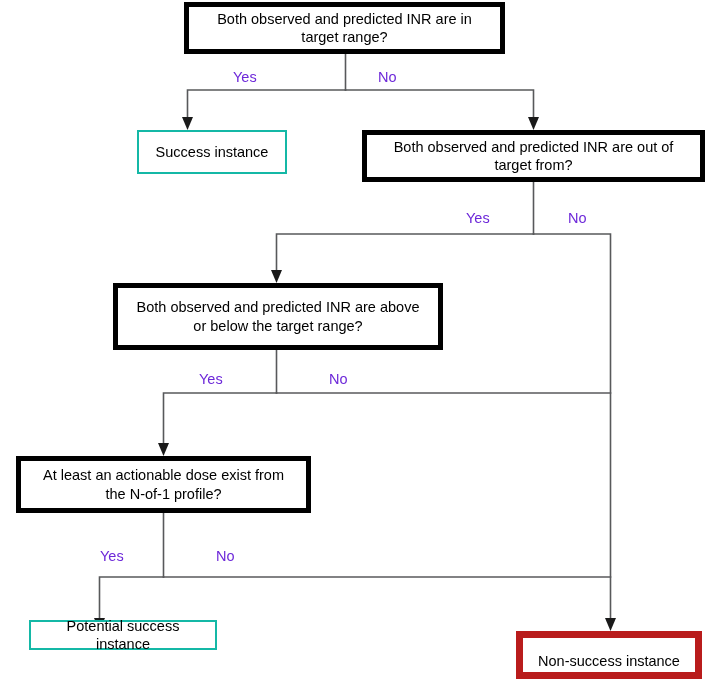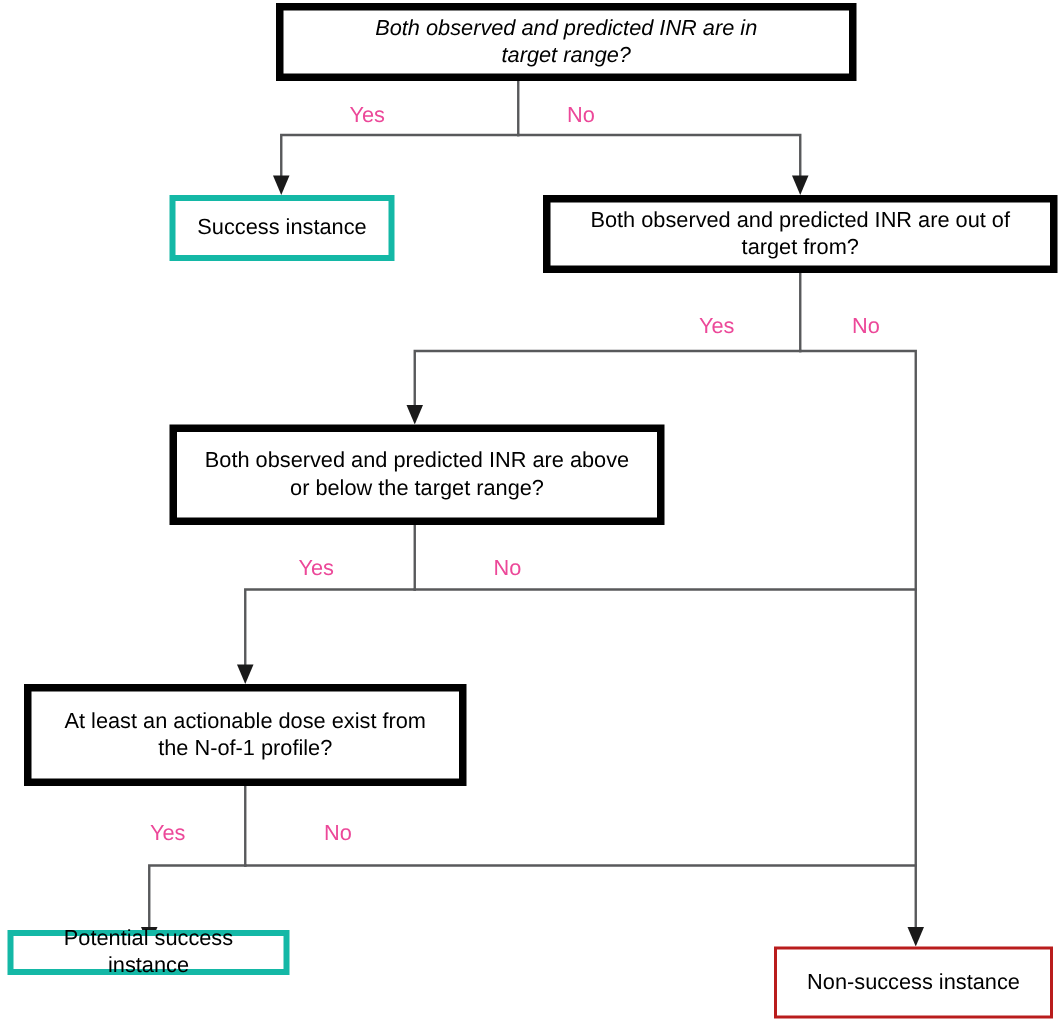--- a/index.html
+++ b/index.html
@@ -47,37 +47,39 @@
     text-align: center;
     line-height: 1.25;
     color: #000000;
   }
   .node-decision {
     border: 5px solid #000000;
     font-size: 14.5px;
     padding: 2px 8px;
   }
   .node-terminal-green {
-    border: 4px solid #14b8a6;
+    border: 2px solid #14b8a6;
     font-size: 14.5px;
     padding: 2px 6px;
+    margin-left: 24px;
   }
   .node-terminal-red {
-    border: 2px solid #b91c1c;
+    border: 7px solid #b91c1c;
     font-size: 14.5px;
     padding: 2px 6px;
+    align-items: flex-end;
   }
   .node-label {
     display: block;
     white-space: pre-line;
   }
   .edge-label {
     position: absolute;
     font-size: 14.5px;
-    color: #ec4899;
+    color: #6d28d9;
     white-space: nowrap;
   }
 </style>
 </head>
 <body>
 
 <div id="flowchart-root">
 
   <svg id="flow-svg" viewBox="0 0 709 686">
 
@@ -97,40 +99,40 @@
     <path class="edge-line" d="M 276.5 393 L 610.5 393"></path>
     <polygon class="arrow-head" points="163.5,456 158.0,443 169.0,443"></polygon>
 
     <path class="edge-line" d="M 163.5 513 L 163.5 577"></path>
     <path class="edge-line" d="M 163.5 577 L 99.5 577 L 99.5 620"></path>
     <path class="edge-line" d="M 163.5 577 L 610.5 577"></path>
     <polygon class="arrow-head" points="99.5,631 94.0,618 105.0,618"></polygon>
     <polygon class="arrow-head" points="610.5,631 605.0,618 616.0,618"></polygon>
   </svg>
 
-  <div class="node-box node-decision" style="left:184px; top:2px; width:387px; height:52px;font-style:italic;">
+  <div class="node-box node-decision" style="left:184px; top:2px; width:321px; height:52px;">
     <span class="node-label">Both observed and predicted INR are in
 target range?</span>
   </div>
 
   <div class="node-box node-terminal-green" style="left:113px; top:130px; width:150px; height:44px;">
     <span class="node-label">Success instance</span>
   </div>
 
   <div class="node-box node-decision" style="left:362px; top:130px; width:343px; height:52px;">
     <span class="node-label">Both observed and predicted INR are out of
 target from?</span>
   </div>
 
   <div class="node-box node-decision" style="left:113px; top:283px; width:330px; height:67px;">
     <span class="node-label">Both observed and predicted INR are above
 or below the target range?</span>
   </div>
 
-  <div class="node-box node-decision" style="left:16px; top:456px; width:295px; height:68px;">
+  <div class="node-box node-decision" style="left:16px; top:456px; width:295px; height:57px;">
     <span class="node-label">At least an actionable dose exist from
 the N-of-1 profile?</span>
   </div>
 
   <div class="node-box node-terminal-green" style="left:5px; top:620px; width:188px; height:30px;">
     <span class="node-label">Potential success
 instance</span>
   </div>
 
   <div class="node-box node-terminal-red" style="left:516px; top:631px; width:186px; height:48px;">

